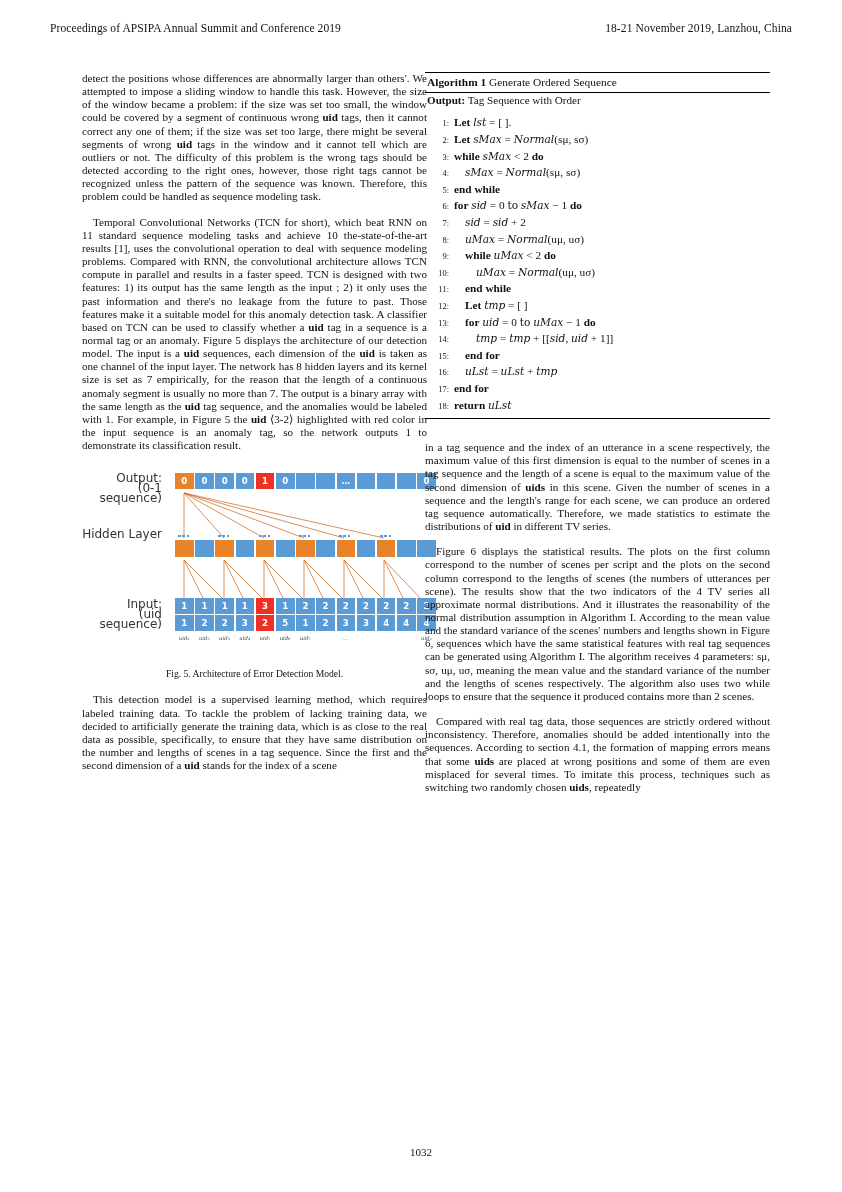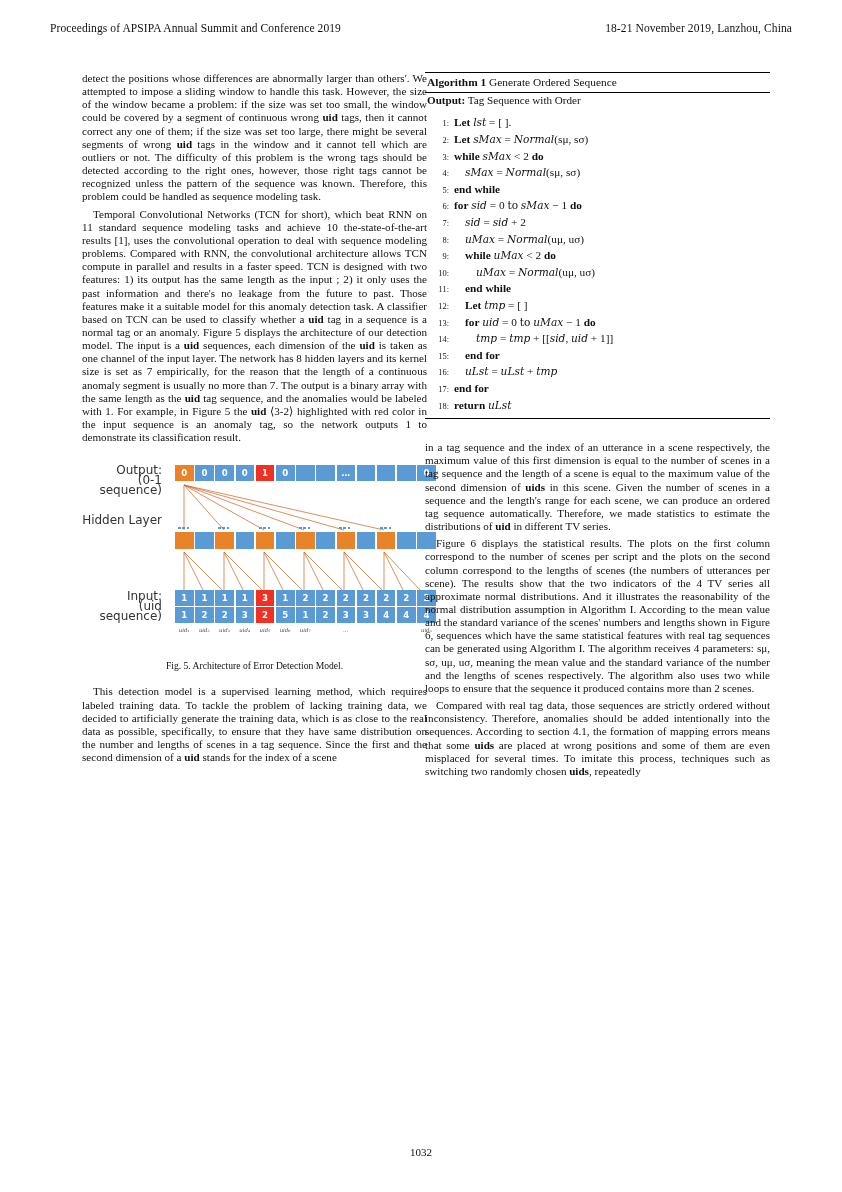--- a/index.html
+++ b/index.html
@@ -37,21 +37,21 @@
   p.body{
     margin:0;
     font-size:11.1px;
     line-height:13.15px;
     text-align:justify;
     text-justify:inter-word;
     hyphens:none;
     text-indent:0;
   }
   p.body.indent{text-indent:11px;}
-  p.body + p.body{margin-top:4px;}
+  p.body + p.body{margin-top:12px;}
 
   b.uid{font-weight:bold;}
 
   
   .algo{
     width:345px;
     font-size:11.1px;
     line-height:13.2px;
   }
   .algo .rule-top{border-top:1.1px solid #000;}
@@ -248,21 +248,21 @@
                 <i></i>
               </div>
               <div class="dash"></div>
               <div class="dash">
                 <i></i>
               </div>
               <div class="dash"></div>
               <div class="dash"></div>
             </div>
 
-          <div class="row-label" style="left:0px;top:56px;width:80px;">
+          <div class="row-label" style="left:0px;top:62px;width:80px;">
             <div>Hidden Layer</div>
           </div>
           <div class="hid-cells" id="hiddenCells" style="left:93px;top:72px;">
               <div class="hid orange"></div>
               <div class="hid blue"></div>
               <div class="hid orange"></div>
               <div class="hid blue"></div>
               <div class="hid orange"></div>
               <div class="hid blue"></div>
               <div class="hid orange"></div>

